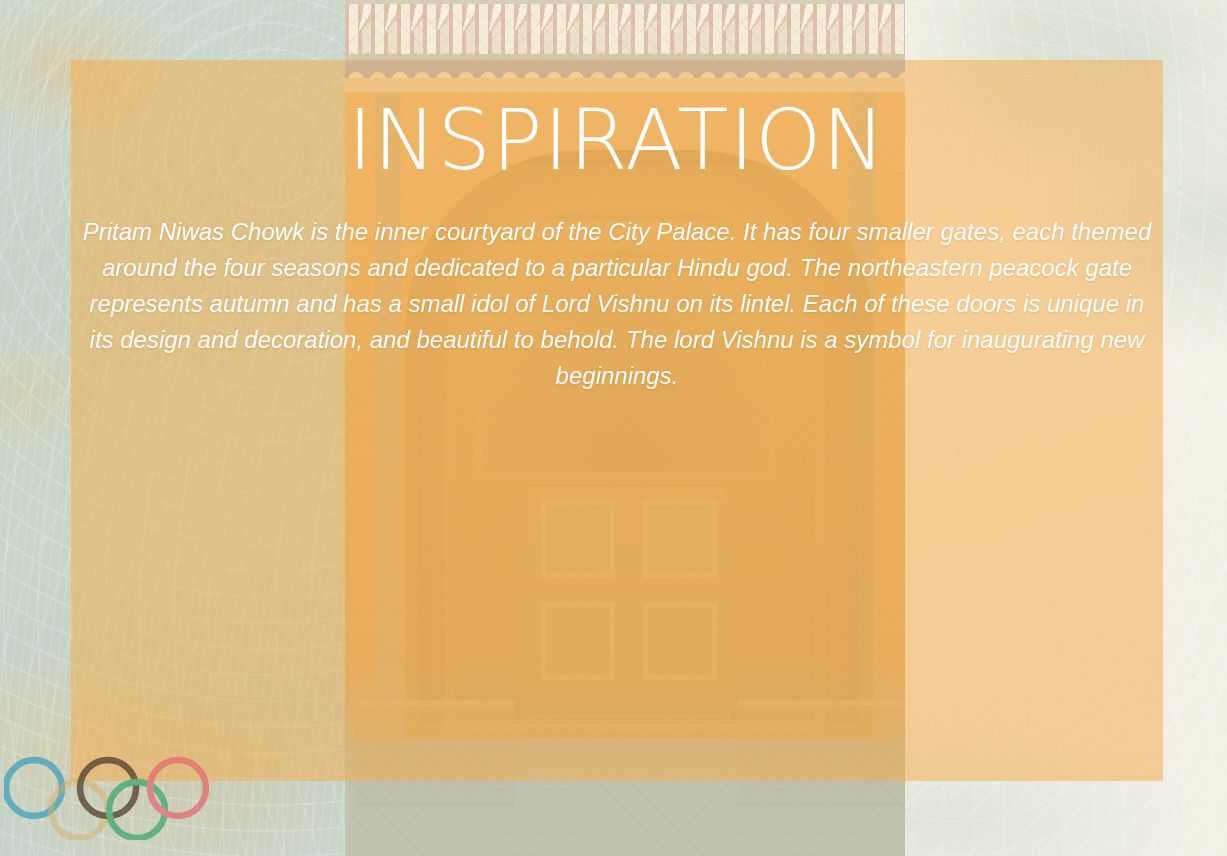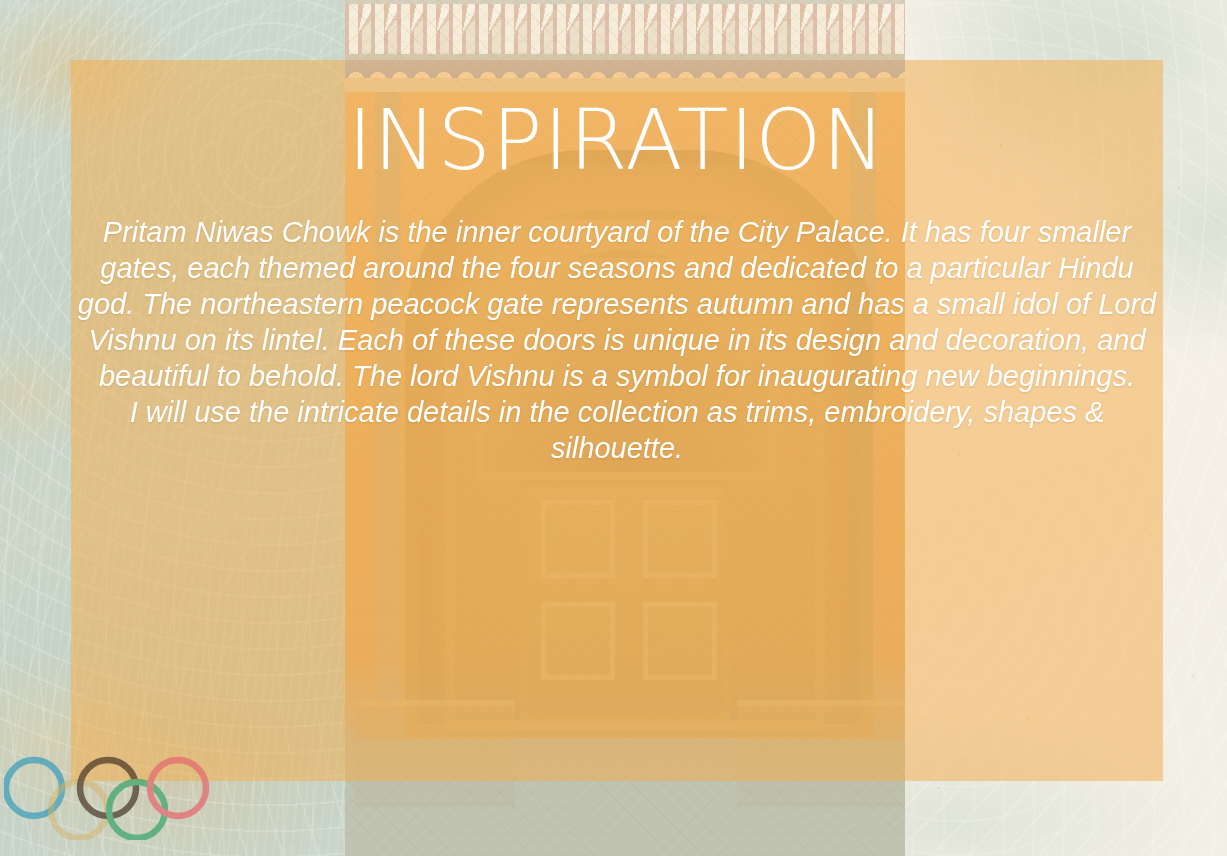--- a/index.html
+++ b/index.html
@@ -259,21 +259,21 @@
     color: #ffffff;
     font-family: "DejaVu Sans", "Liberation Sans", sans-serif;
     font-stretch: condensed;
     text-shadow: 0 0 1px rgba(255,255,255,.35);
   }
   .body-copy {
     margin: 0;
     padding: 30px 6px 0 6px;
     font-style: italic;
     font-weight: 400;
-    font-size: 29px;
+    font-size: 24px;
     line-height: 36px;
     color: #ffffff;
     text-shadow: 0 1px 2px rgba(160,110,40,.25);
   }
   .body-copy p { margin: 0; }
 
   
   .rings {
     position: absolute;
     left: 4px; top: 748px;
@@ -314,21 +314,20 @@
     <div class="photo-wash"></div>
   </div>
 
   <div class="panel"></div>
 
   <div class="content">
     <h1 class="title">INSPIRATION</h1>
 
     <div class="body-copy">
       <p>Pritam Niwas Chowk is the inner courtyard of the City Palace. It has four smaller gates, each themed around the four seasons and dedicated to a particular Hindu god. The northeastern peacock gate represents autumn and has a small idol of Lord Vishnu on its lintel. Each of these doors is unique in its design and decoration, and beautiful to behold. The lord Vishnu is a symbol for inaugurating new beginnings.</p>
-      <p>I will use the intricate details in the collection as trims, embroidery, shapes &amp; silhouette.</p>
     </div>
   </div>
 
   <svg class="rings" viewBox="0 0 222 92">
     <g fill="none" stroke-width="6.5">
       <circle cx="30" cy="40" r="28" stroke="#3b9dba"></circle>
       <circle cx="75" cy="62" r="28" stroke="#d9a441" opacity="0.45"></circle>
       <circle cx="104" cy="40" r="28" stroke="#4a3a28"></circle>
       <circle cx="133" cy="62" r="28" stroke="#3aa66b"></circle>
       <circle cx="174" cy="40" r="28" stroke="#e4686f"></circle>

